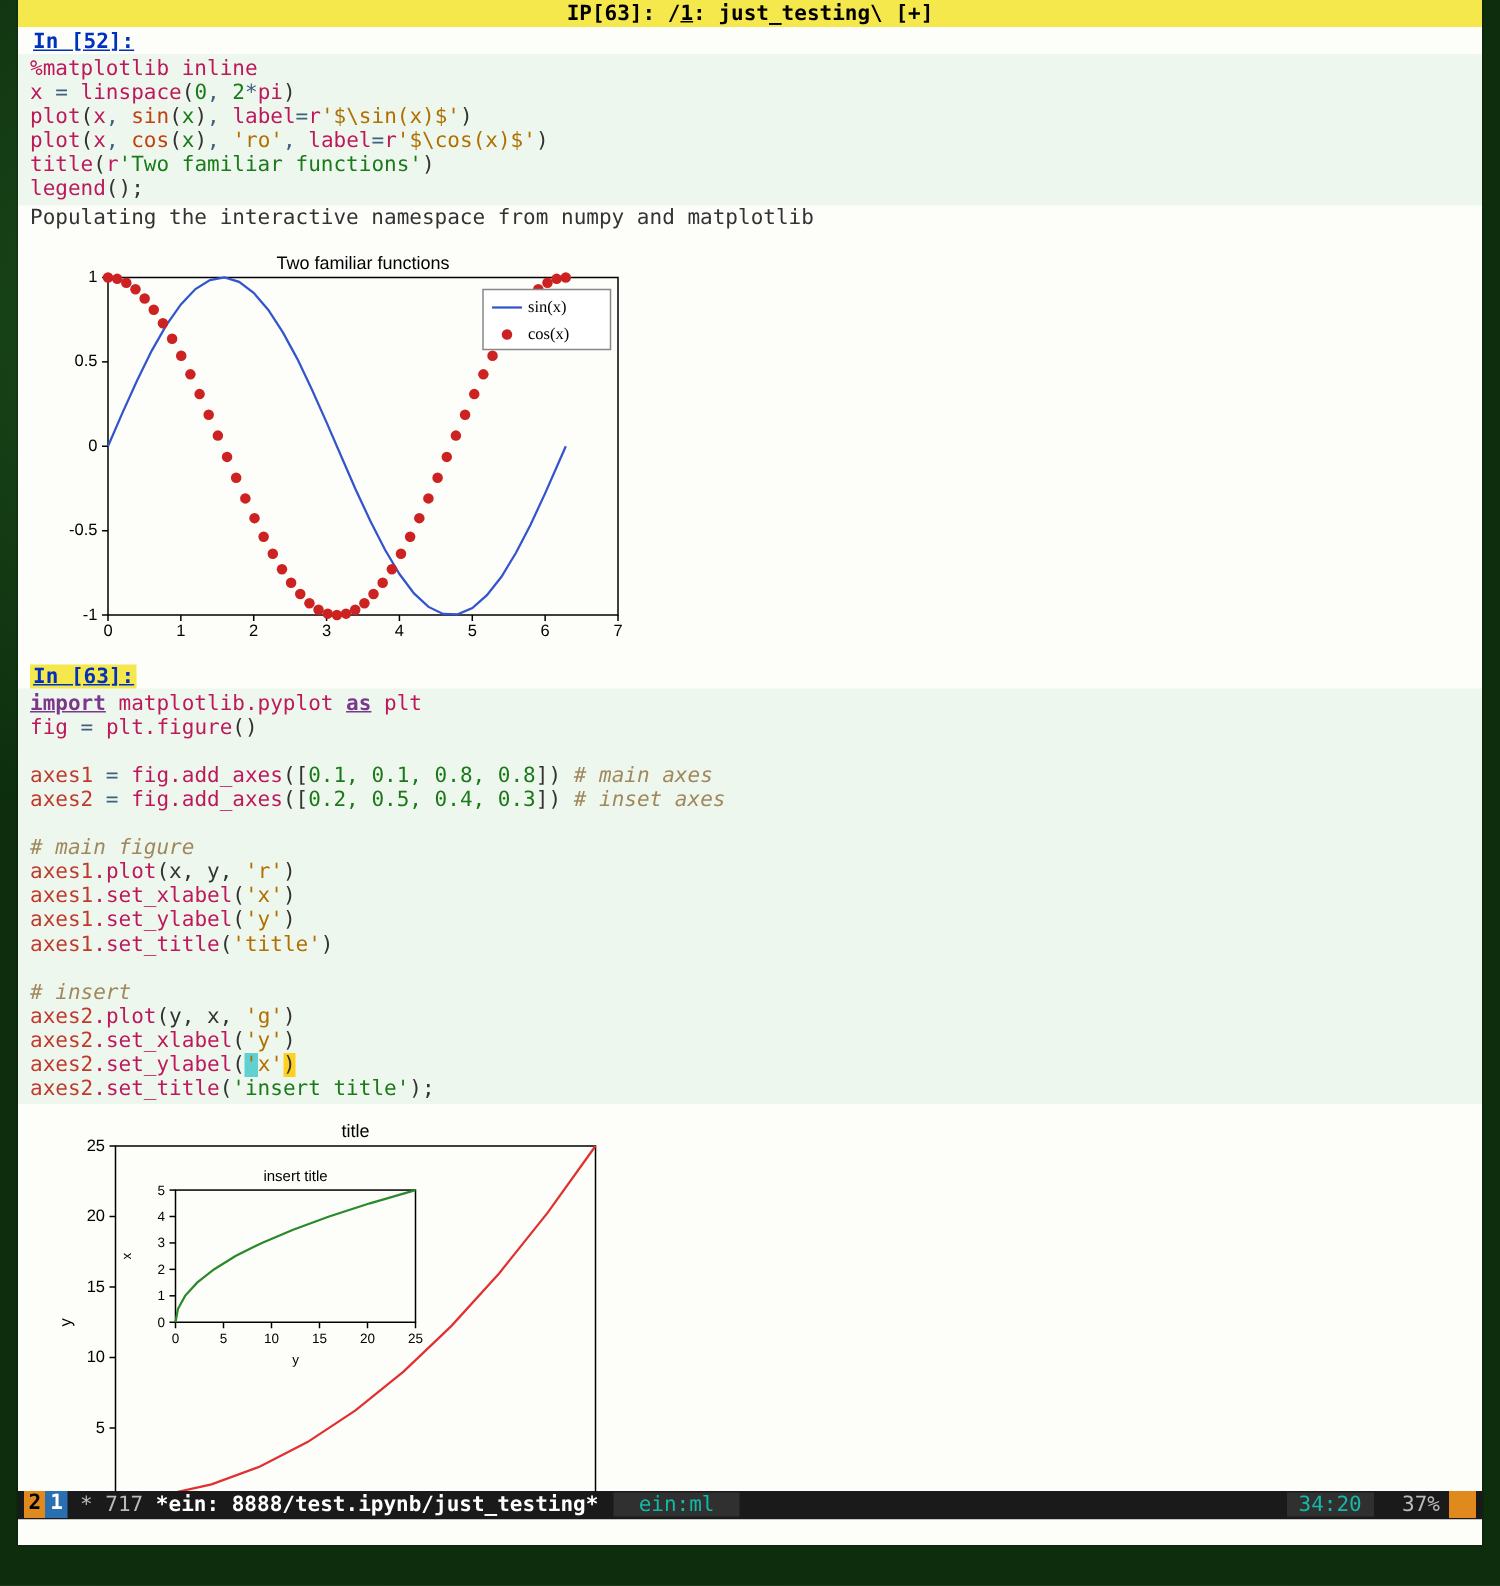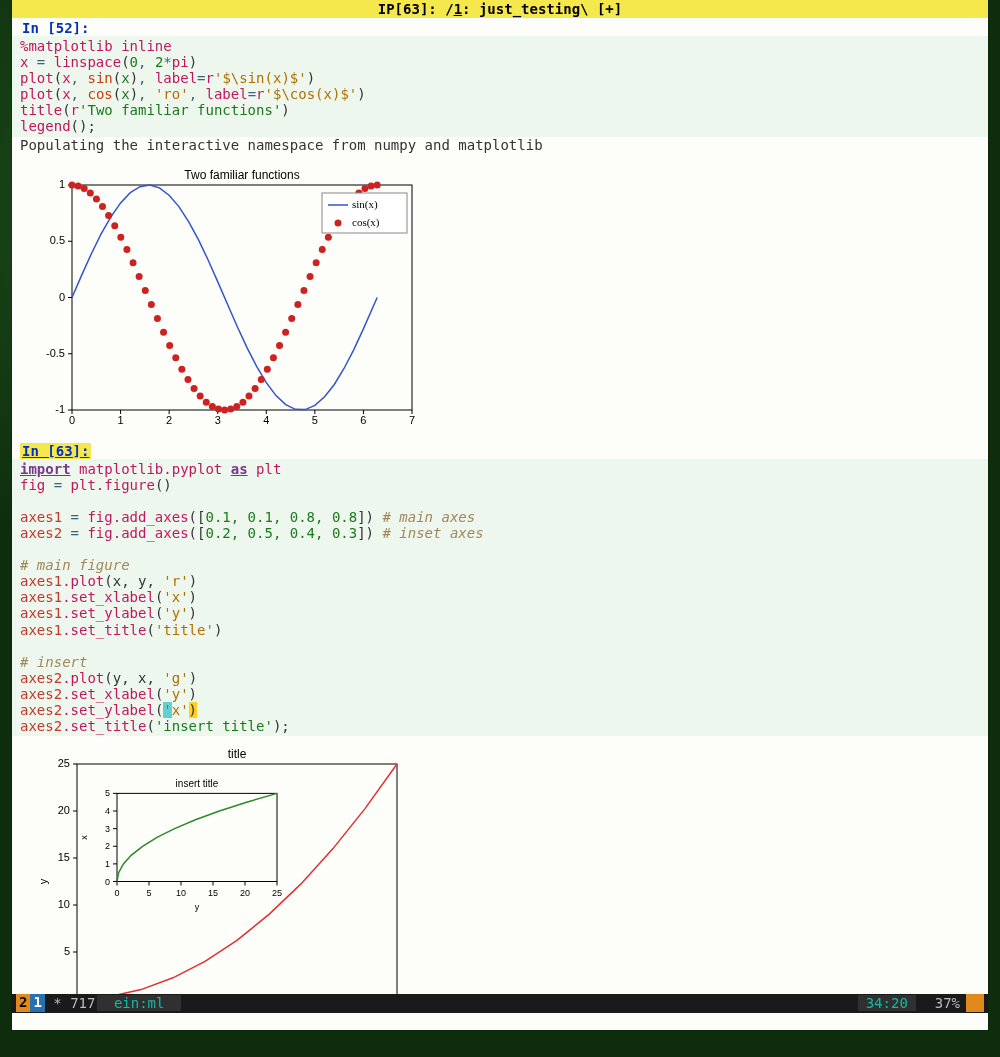--- a/index.html
+++ b/index.html
@@ -56,20 +56,21 @@
     font-weight: bold;
     padding: 0 2px;
     margin-left: 8px;
     margin-top: 2px;
   }
   .cell-header.hl {
     background: #f5e84c;
     text-decoration: underline;
   }
   .cell-header.plain {
+    text-decoration: underline;
     text-align: right;
   }
   .code-block {
     background: #eef7ee;
     padding: 2px 8px 2px 8px;
     white-space: pre;
     line-height: 1.15;
     font-size: 14px;
     color: #333;
   }
@@ -318,20 +319,21 @@
             <path d="M95.0,137.5 L96.6,128.7 L101.4,119.9 L109.4,111.1 L120.6,102.3 L135.0,93.4 L152.6,84.6 L173.4,75.8 L197.4,67.0 L224.6,58.2 L255.0,49.4" fill="none" stroke="#2a8a2a" stroke-width="1.5"></path>
           </svg>
       </div>
 
     </div>
 
     <div class="modeline">
       <span class="pill chip-orange">2</span><span class="pill chip-blue">1</span>
       <span class="dim"> * </span>
       <span class="dim">717</span>
+      <span class="bold"> *ein: 8888/test.ipynb/just_testing* </span>
       <span class="seg-mid"> ein:ml </span>
       <span class="spacer"></span>
       <span class="seg-mid">34:20</span>
       <span class="dim">  37%</span>
       <span class="end-orange"></span>
     </div>
 
     <div class="minibuf"></div>
 
   </div>

